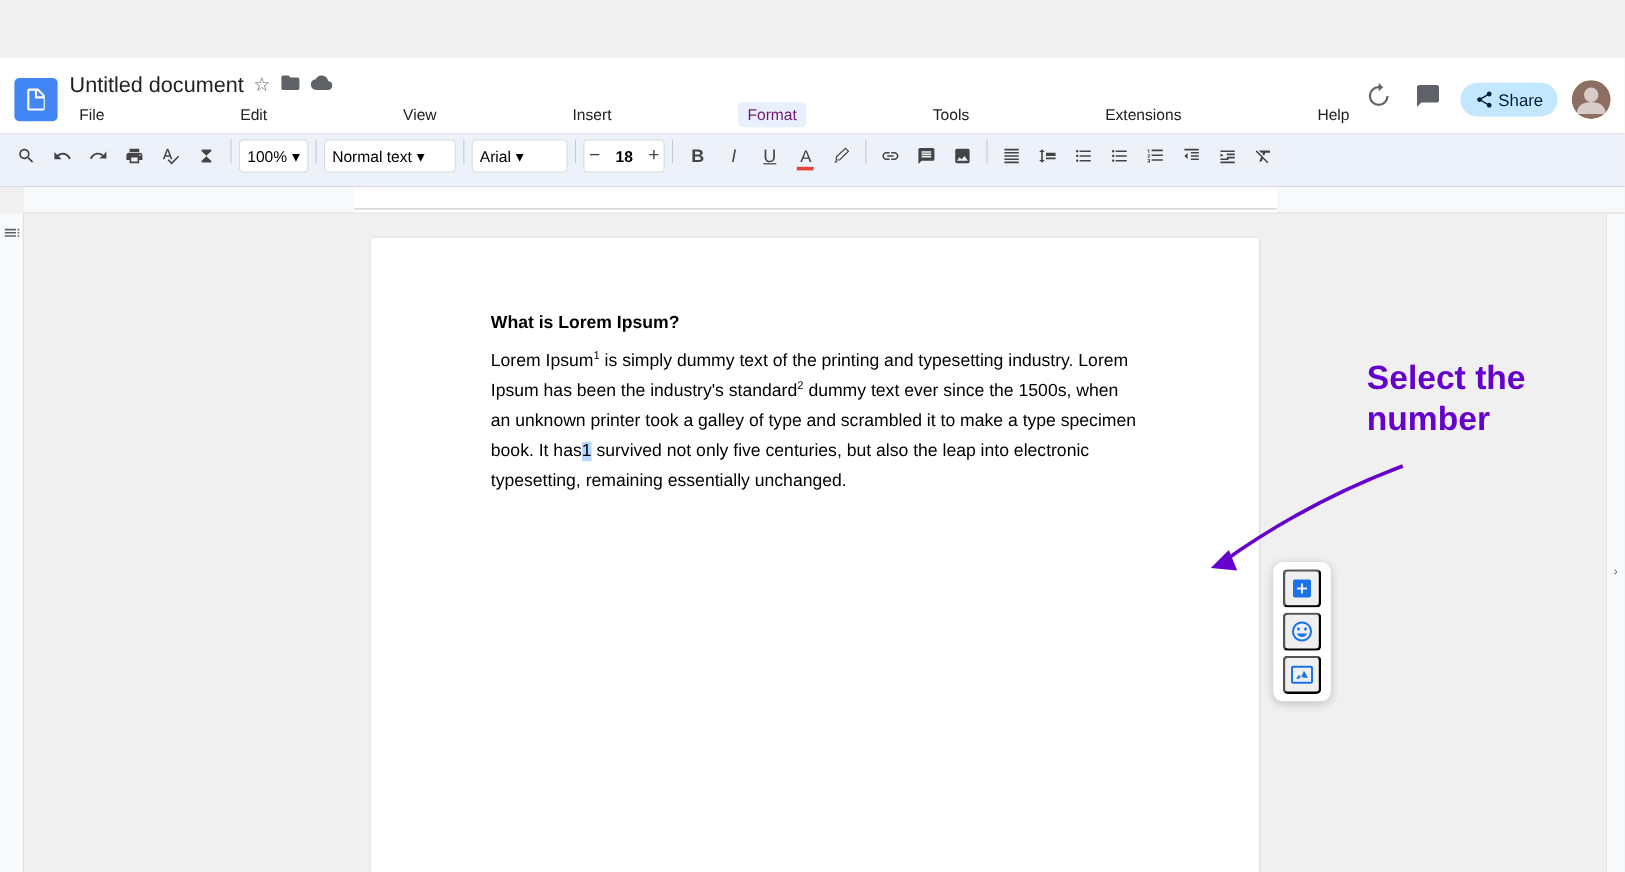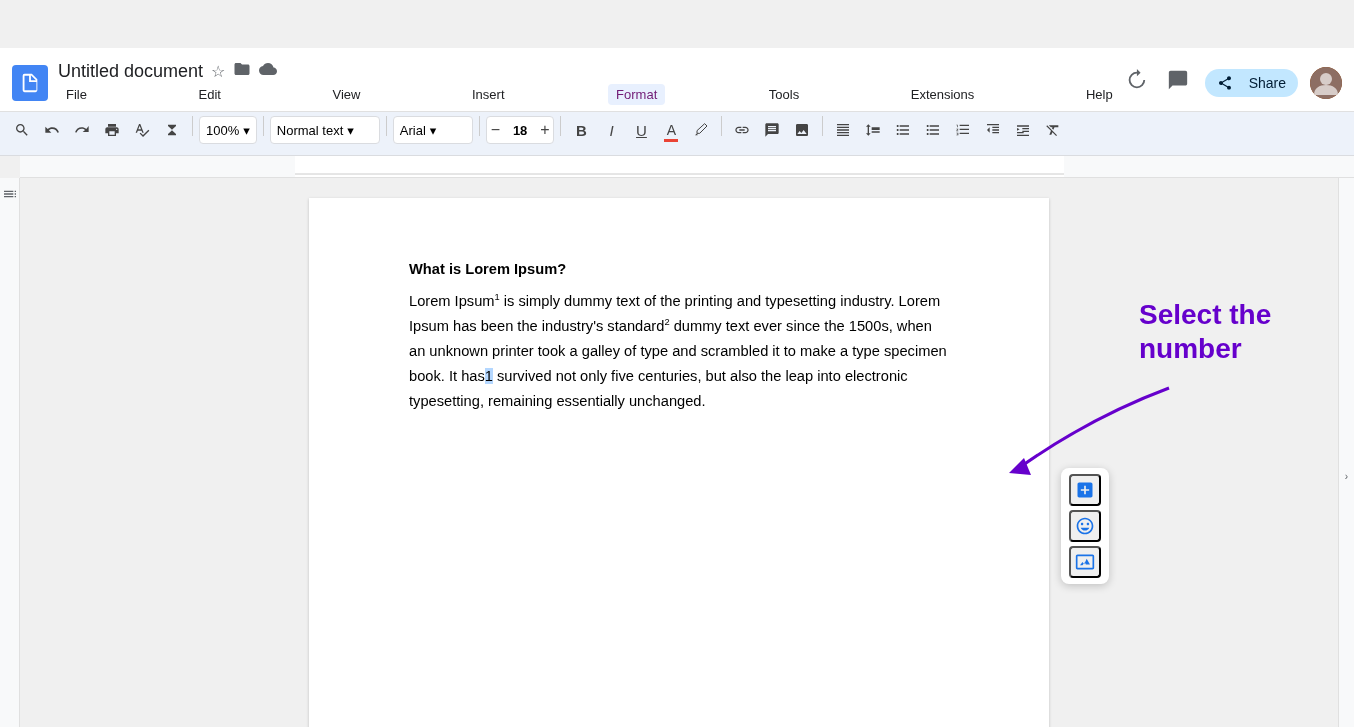--- a/index.html
+++ b/index.html
@@ -39,21 +39,21 @@
     .menu-item {
       font-size: 13px; color: #202124; padding: 3px 8px;
       cursor: pointer; border-radius: 4px;
       font-family: 'Google Sans', Arial, sans-serif;
     }
     .menu-item.active { background: #e8f0fe; color: #701a75; }
     .header-right {
       display: flex; align-items: center; gap: 12px;
     }
     .header-btn {
-      display: flex; align-items: center; gap: 16px;
+      display: flex; align-items: center; gap: 4px;
       padding: 6px 12px; border-radius: 20px; cursor: pointer;
       font-size: 14px; font-family: 'Google Sans', Arial, sans-serif; justify-content: center;
     }
     .share-btn {
       background: #c2e7ff; color: #001d35; font-weight: 500;
       border: none;
     }
     .history-icon, .comment-icon {
       color: #5f6368; font-size: 20px; cursor: pointer; padding: 4px;
     }

